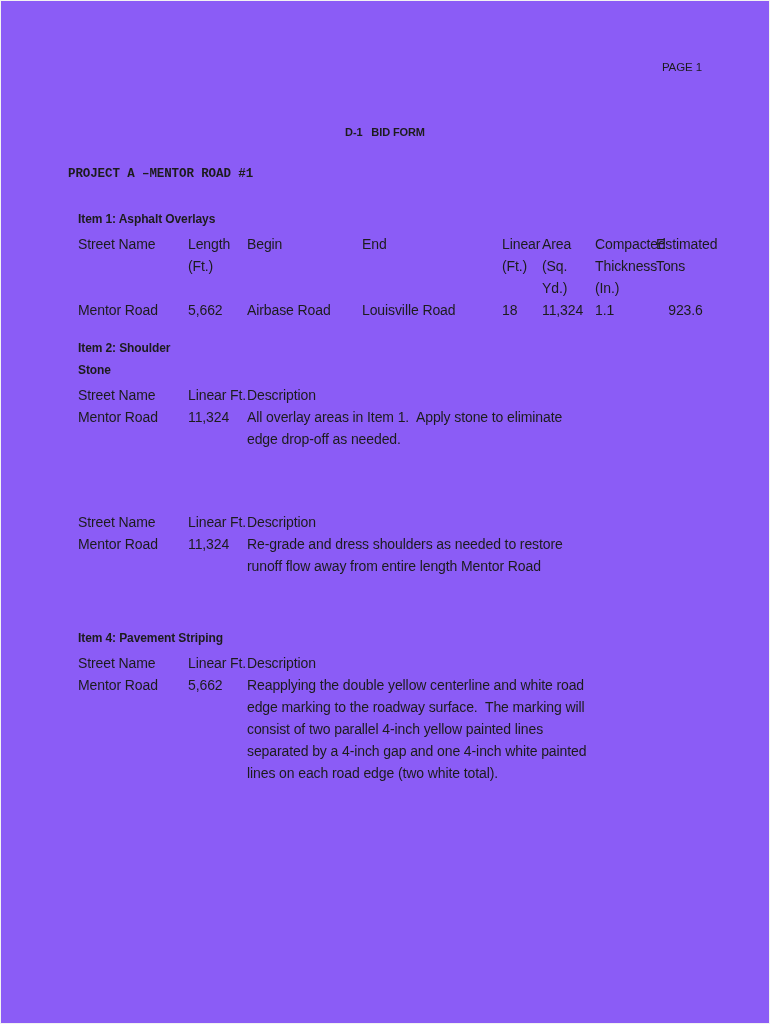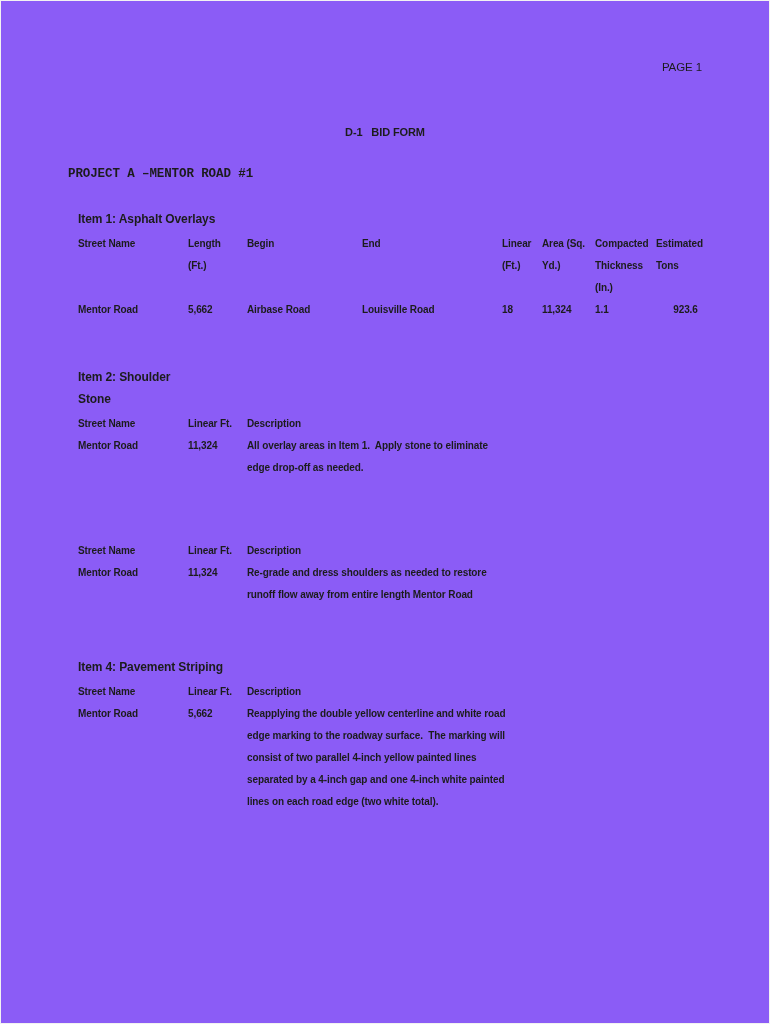--- a/index.html
+++ b/index.html
@@ -47,38 +47,38 @@
     margin-left: 10px;
   }
   .item-heading {
     margin: 0;
     font-size: 12px;
     font-weight: bold;
     line-height: 22px;
     white-space: pre-wrap;
   }
   .sec-1 { margin-top: 23px; }
-  .sec-2 { margin-top: 45px; }
+  .sec-2 { margin-top: 16px; }
   .sec-3 { margin-top: 61px; }
   .sec-4 { margin-top: 50px; }
   table.bid-table {
     border-collapse: collapse;
     table-layout: fixed;
     margin-top: 3px;
   }
   table.t1 { width: 645px; }
   table.t3col { width: 509px; }
   .bid-table th, .bid-table td {
-    font-weight: bold;
+    font-weight: normal;
     text-align: left;
     vertical-align: top;
     padding: 0;
     white-space: pre-wrap;
     line-height: 22px;
-    font-size: 10px;
+    font-size: 14px;
   }
   td.num-right { text-align: center; padding-right: 8px; }
 </style>
 </head>
 <body>
 
 <div class="page">
 
   <div class="page-number">PAGE 1</div>
 

